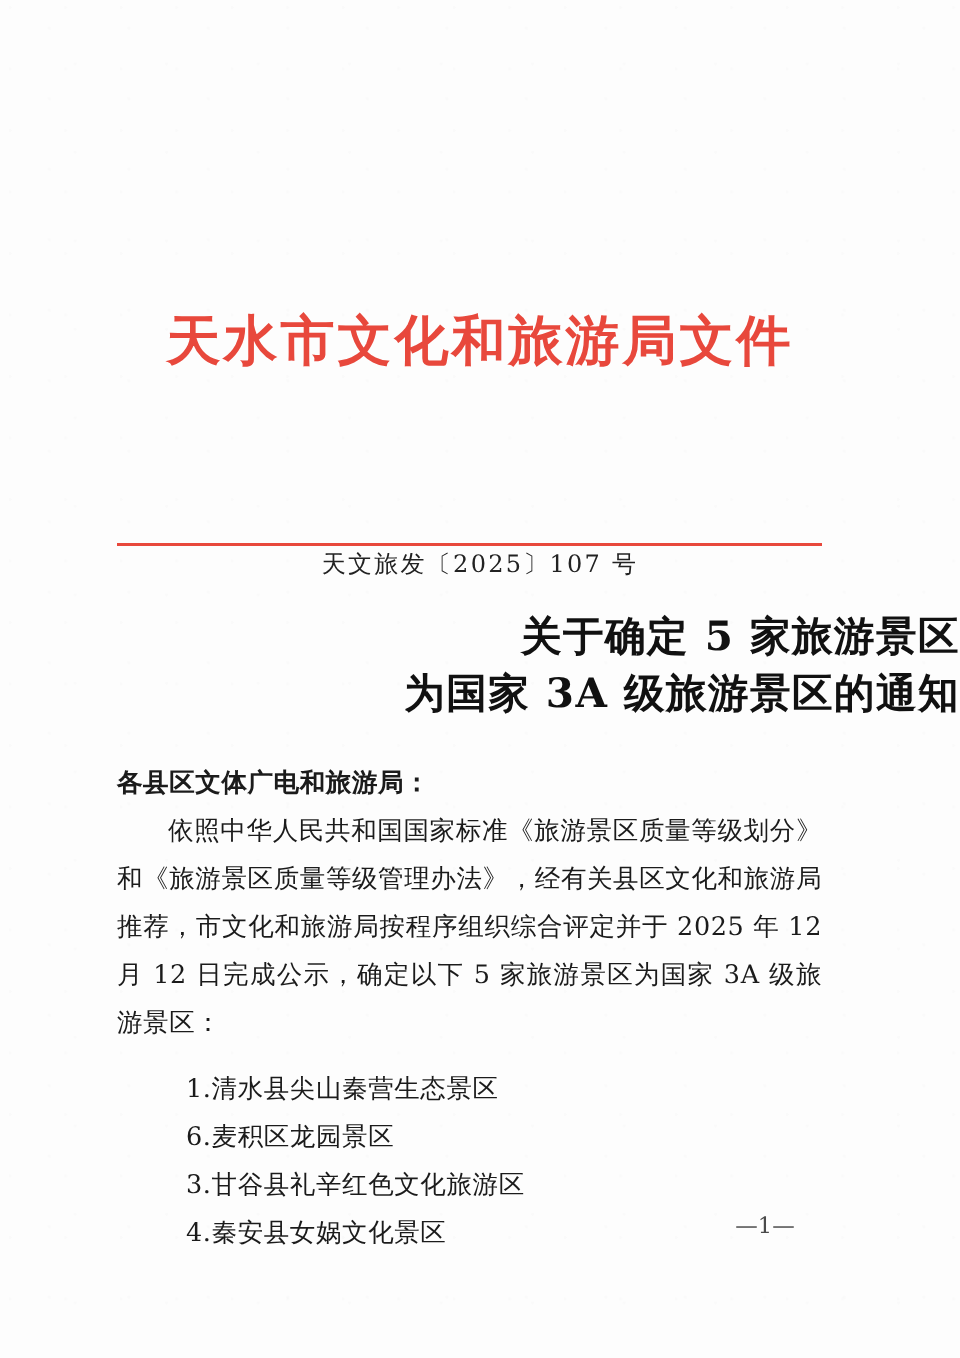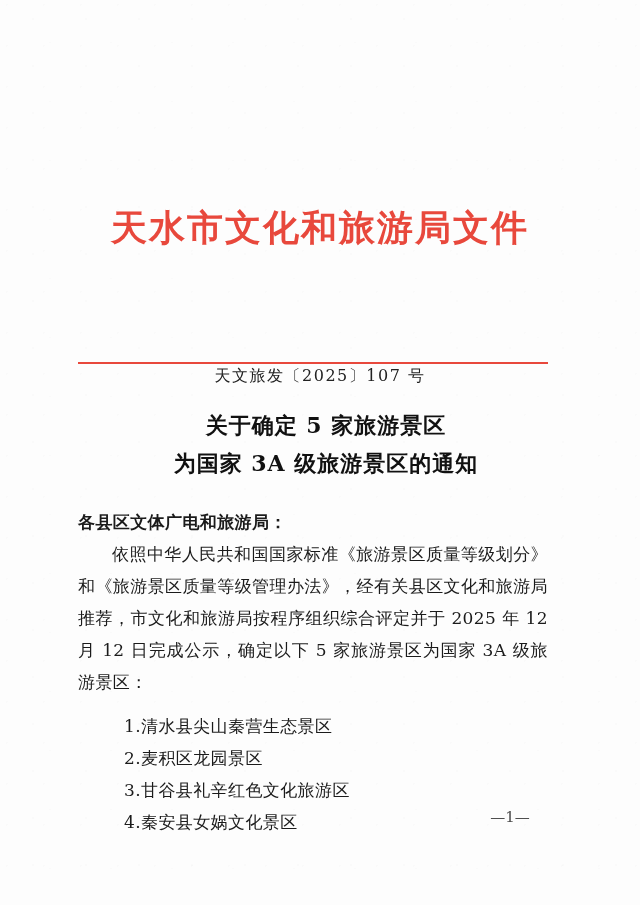--- a/index.html
+++ b/index.html
@@ -63,22 +63,22 @@
     width: 470px;
     height: 2px;
     background: #e8483c;
   }
 
   .doc-title {
     position: absolute;
     left: 0;
     right: 0;
     top: 406px;
-    text-align: center;
-    font-size: 22px;
+    text-align: right;
+    font-size: 27px;
     line-height: 38px;
     font-weight: bold;
     letter-spacing: 1px;
     color: #111;
     margin-left: 12px;
   }
 
   .body-block {
     position: absolute;
     left: 78px;
@@ -148,21 +148,21 @@
   </div>
 
   <div class="body-block">
 
     <p class="salutation">各县区文体广电和旅游局：</p>
 
     <p class="para">依照中华人民共和国国家标准《旅游景区质量等级划分》和《旅游景区质量等级管理办法》，经有关县区文化和旅游局推荐，市文化和旅游局按程序组织综合评定并于 2025 年 12 月 12 日完成公示，确定以下 5 家旅游景区为国家 3A 级旅游景区：</p>
 
     <ul class="list">
       <li>1.清水县尖山秦营生态景区</li>
-      <li>2.麦积区龙园景区</li>
+      <li>6.麦积区龙园景区</li>
       <li>3.甘谷县礼辛红色文化旅游区</li>
       <li>4.秦安县女娲文化景区</li>
     </ul>
 
   </div>
 
   <div class="page-number">
     <span class="pn-inner">—1—</span>
   </div>
 

